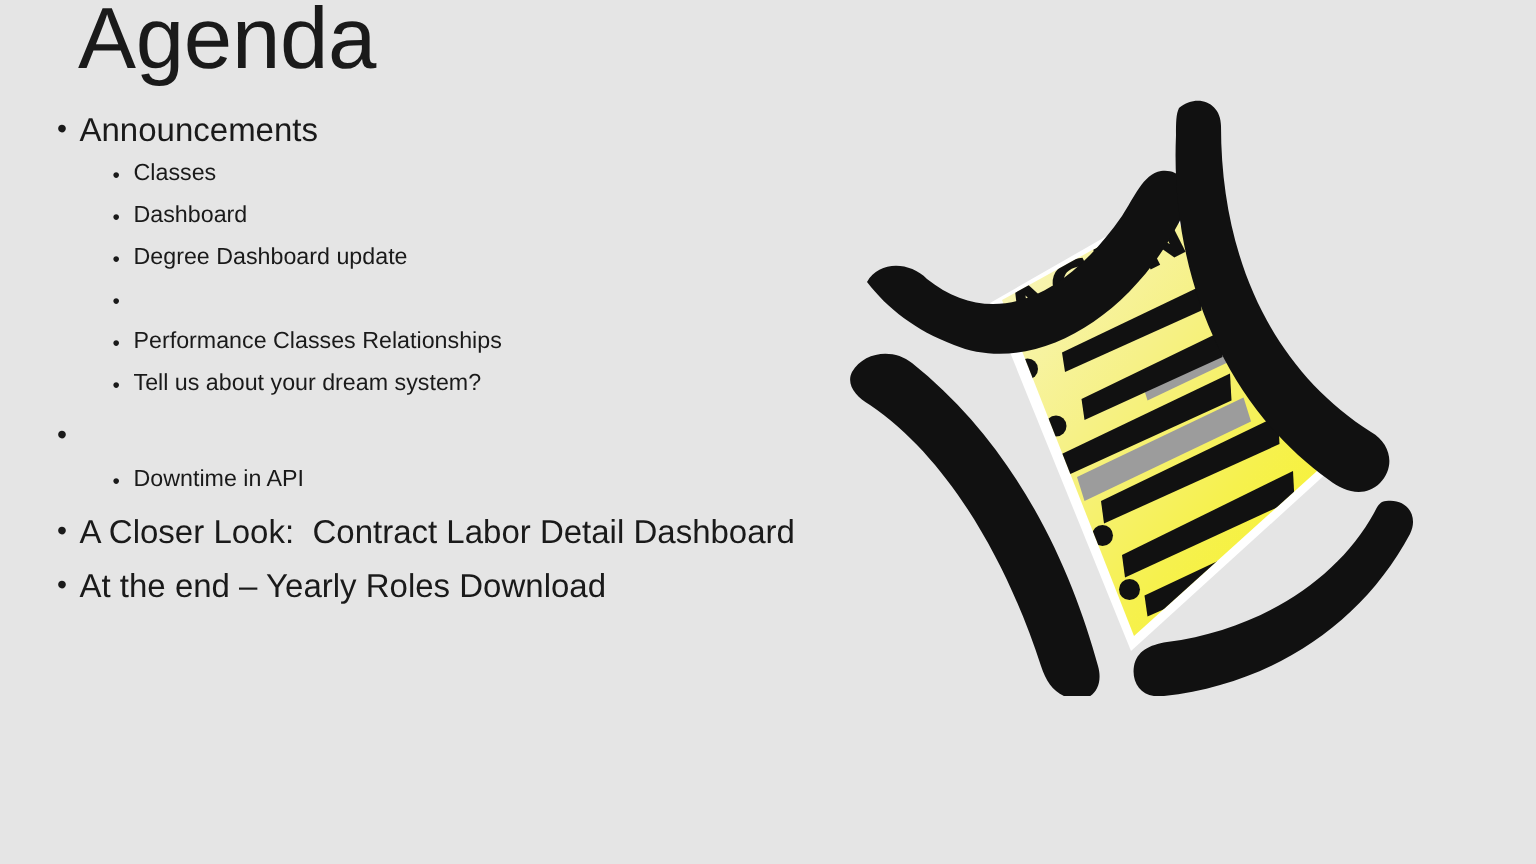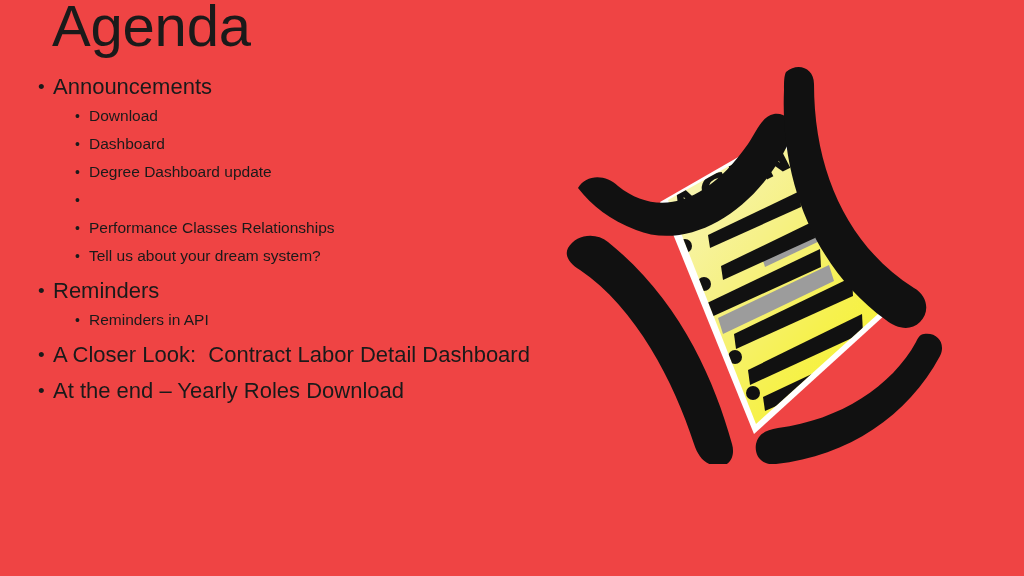--- a/index.html
+++ b/index.html
@@ -14,21 +14,21 @@
     font-family: "Liberation Sans", sans-serif;
     color: #1a1a1a;
     position: relative;
   }
 
   #slide {
     position: absolute;
     left: 0; top: 0;
     width: 1024px;
     height: 576px;
-    background: #ef4444;
+    background: #e5e5e5;
   }
 
   
   #slide-title {
     position: absolute;
     left: 52px;
     top: -8px;
     font-size: 58px;
     line-height: 1.18;
     font-weight: 400;
@@ -114,21 +114,21 @@
 
   <div id="body-list">
 
     <div class="bullet-row lvl1">
       <span class="bullet-mark">•</span>
       <span class="bullet-text">Announcements</span>
     </div>
 
     <div class="bullet-row lvl2">
       <span class="bullet-mark">•</span>
-      <span class="bullet-text">Download</span>
+      <span class="bullet-text">Classes</span>
     </div>
 
     <div class="bullet-row lvl2">
       <span class="bullet-mark">•</span>
       <span class="bullet-text">Dashboard</span>
     </div>
 
     <div class="bullet-row lvl2">
       <span class="bullet-mark">•</span>
       <span class="bullet-text">Degree Dashboard update</span>
@@ -145,26 +145,25 @@
 
     <div class="bullet-row lvl2">
       <span class="bullet-mark">•</span>
       <span class="bullet-text">Tell us about your dream system?</span>
     </div>
 
     <div class="gap-small"></div>
 
     <div class="bullet-row lvl1">
       <span class="bullet-mark">•</span>
-      <span class="bullet-text">Reminders</span>
-    </div>
-
-    <div class="bullet-row lvl2">
-      <span class="bullet-mark">•</span>
-      <span class="bullet-text">Reminders in API</span>
+    </div>
+
+    <div class="bullet-row lvl2">
+      <span class="bullet-mark">•</span>
+      <span class="bullet-text">Downtime in API</span>
     </div>
 
     <div class="gap-small"></div>
 
     <div class="bullet-row lvl1">
       <span class="bullet-mark">•</span>
       <span class="bullet-text">A Closer Look:  Contract Labor Detail Dashboard</span>
     </div>
 
     <div class="gap-small"></div>

